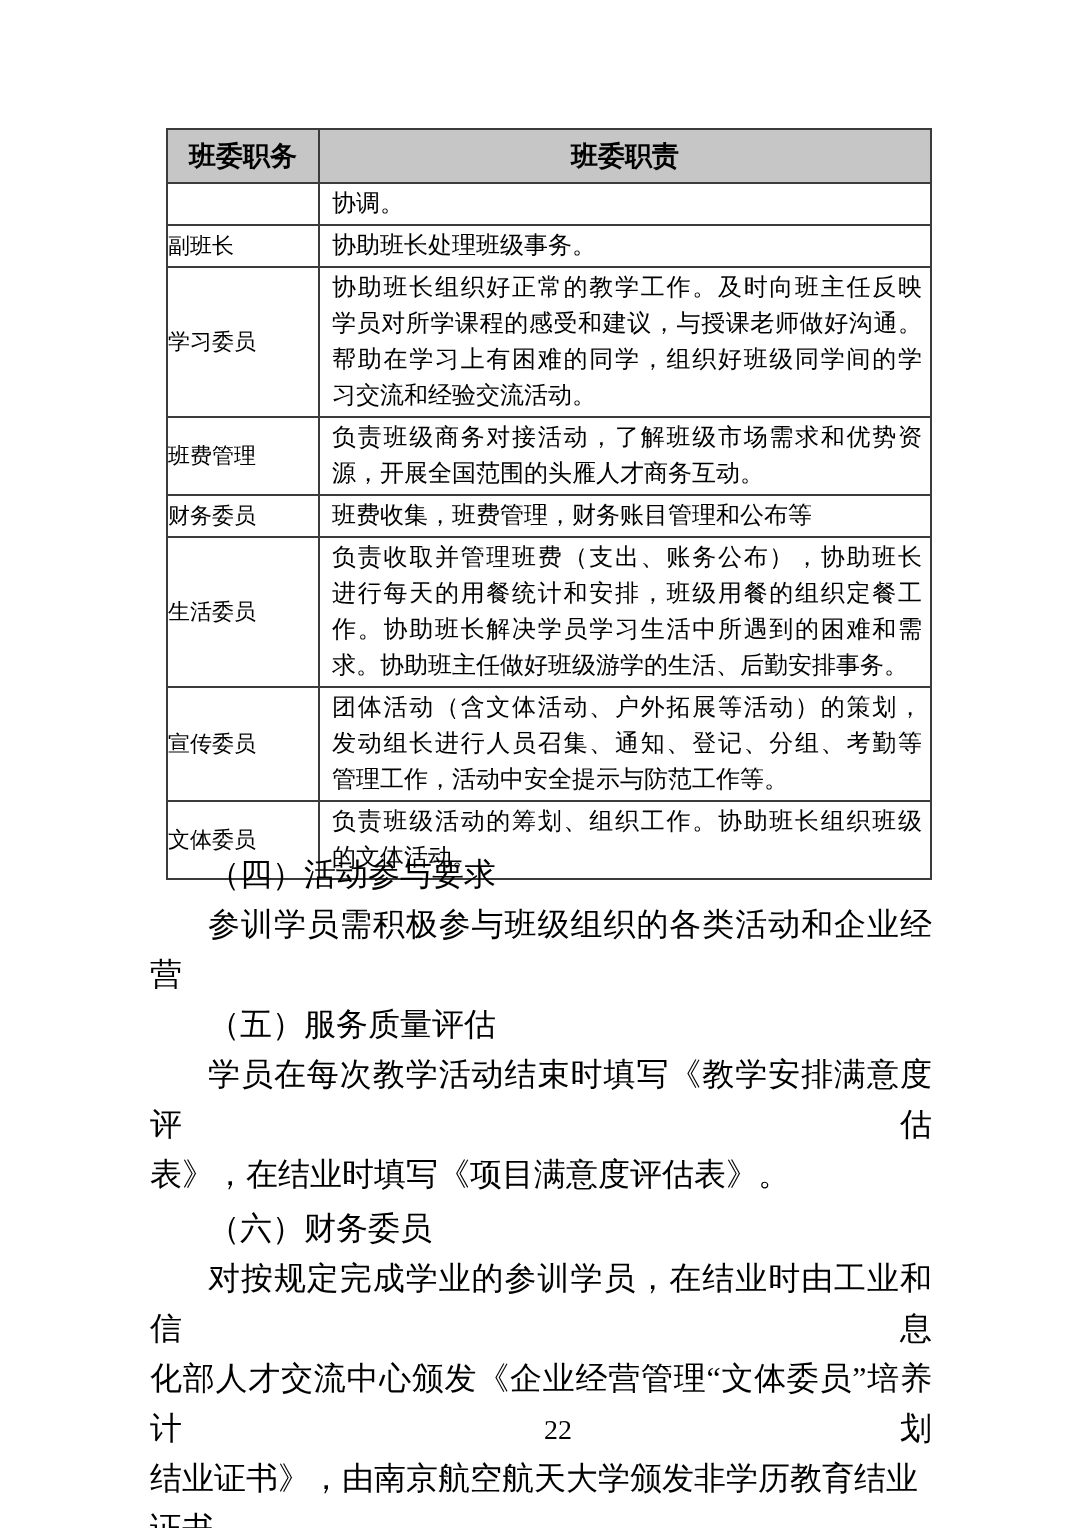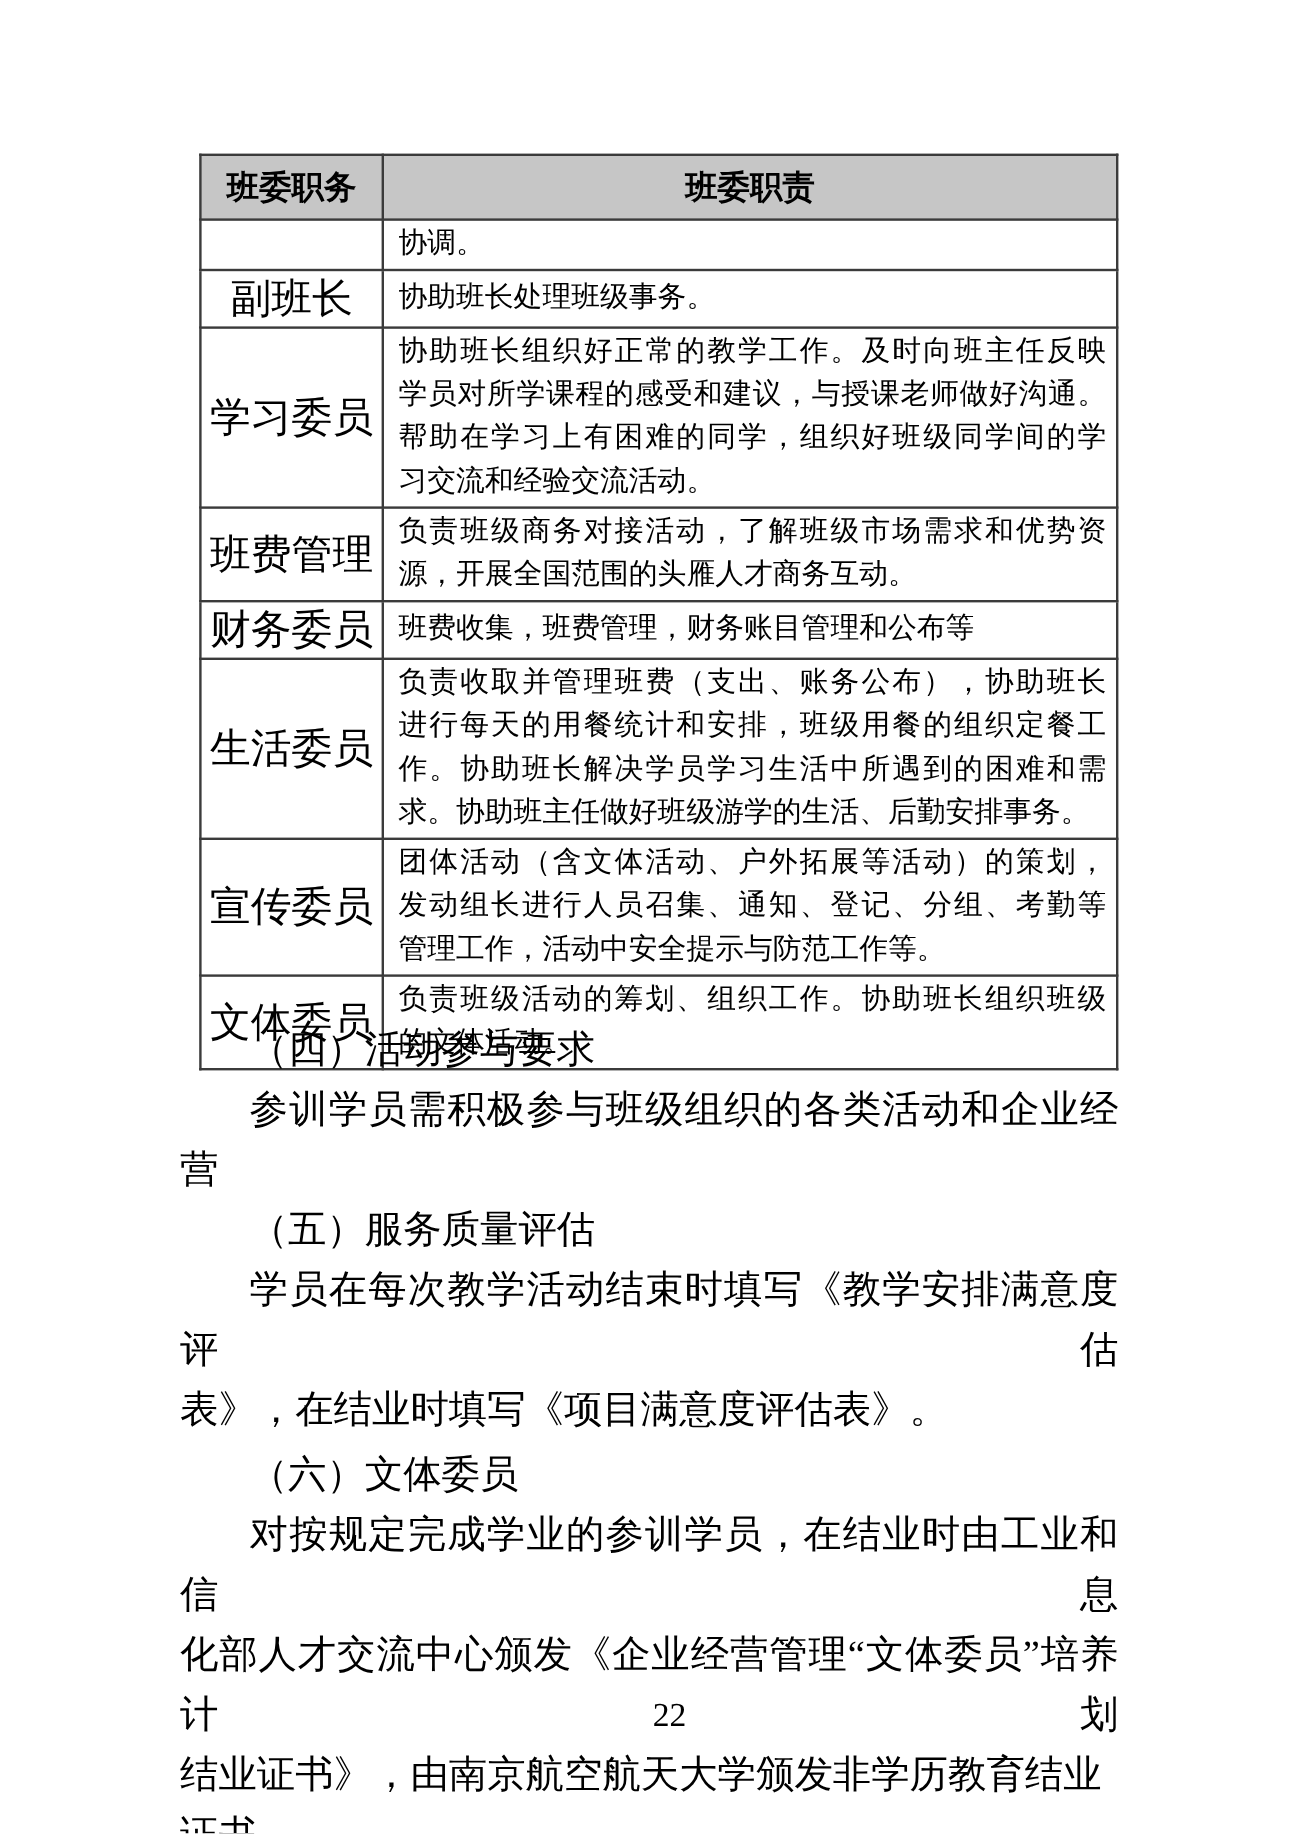--- a/index.html
+++ b/index.html
@@ -14,21 +14,21 @@
     border-collapse:collapse; table-layout:fixed;
   }
   .doc-table th, .doc-table td { border:2px solid #3b3b3b; }
   .doc-table th {
     height:52px; background:#c6c6c6; font-size:27px; font-weight:bold;
     text-align:center; vertical-align:middle; padding:0;margin-top:24px;
   }
   col.c-role { width:152px; }
   col.c-duty { width:612px; }
   td.role {
-    text-align:center; vertical-align:middle; font-size:34px; padding:0;
+    text-align:left; vertical-align:middle; font-size:22px; padding:0;
   }
   td.duty {
     font-size:24px; line-height:36px; vertical-align:middle;
     padding:1px 8px 3px 12px;
   }
   .jl { text-align:justify; text-align-last:justify; }
   .ll { text-align:left;  text-align-last:left; }
 
   
   .body-text {
@@ -121,21 +121,21 @@
     </tr>
   </tbody>
     </table>
 
   <div class="body-text">
     <div class="bl indent">（四）活动参与要求</div>
     <div class="bl jl indent">参训学员需积极参与班级组织的各类活动和企业经营</div>
     <div class="bl indent">（五）服务质量评估</div>
     <div class="bl jl indent">学员在每次教学活动结束时填写《教学安排满意度评估</div>
     <div class="bl ll">表》，在结业时填写《项目满意度评估表》。</div>
-    <div class="bl indent gap-sm">（六）文体委员</div>
+    <div class="bl indent gap-sm">（六）财务委员</div>
     <div class="bl jl indent">对按规定完成学业的参训学员，在结业时由工业和信息</div>
     <div class="bl jl">化部人才交流中心颁发《企业经营管理“文体委员”培养计划</div>
     <div class="bl ll">结业证书》，由南京航空航天大学颁发非学历教育结业证书。</div>
   </div>
 
   <div class="page-number">22</div>
 
 </div>
 
 </body></html>

